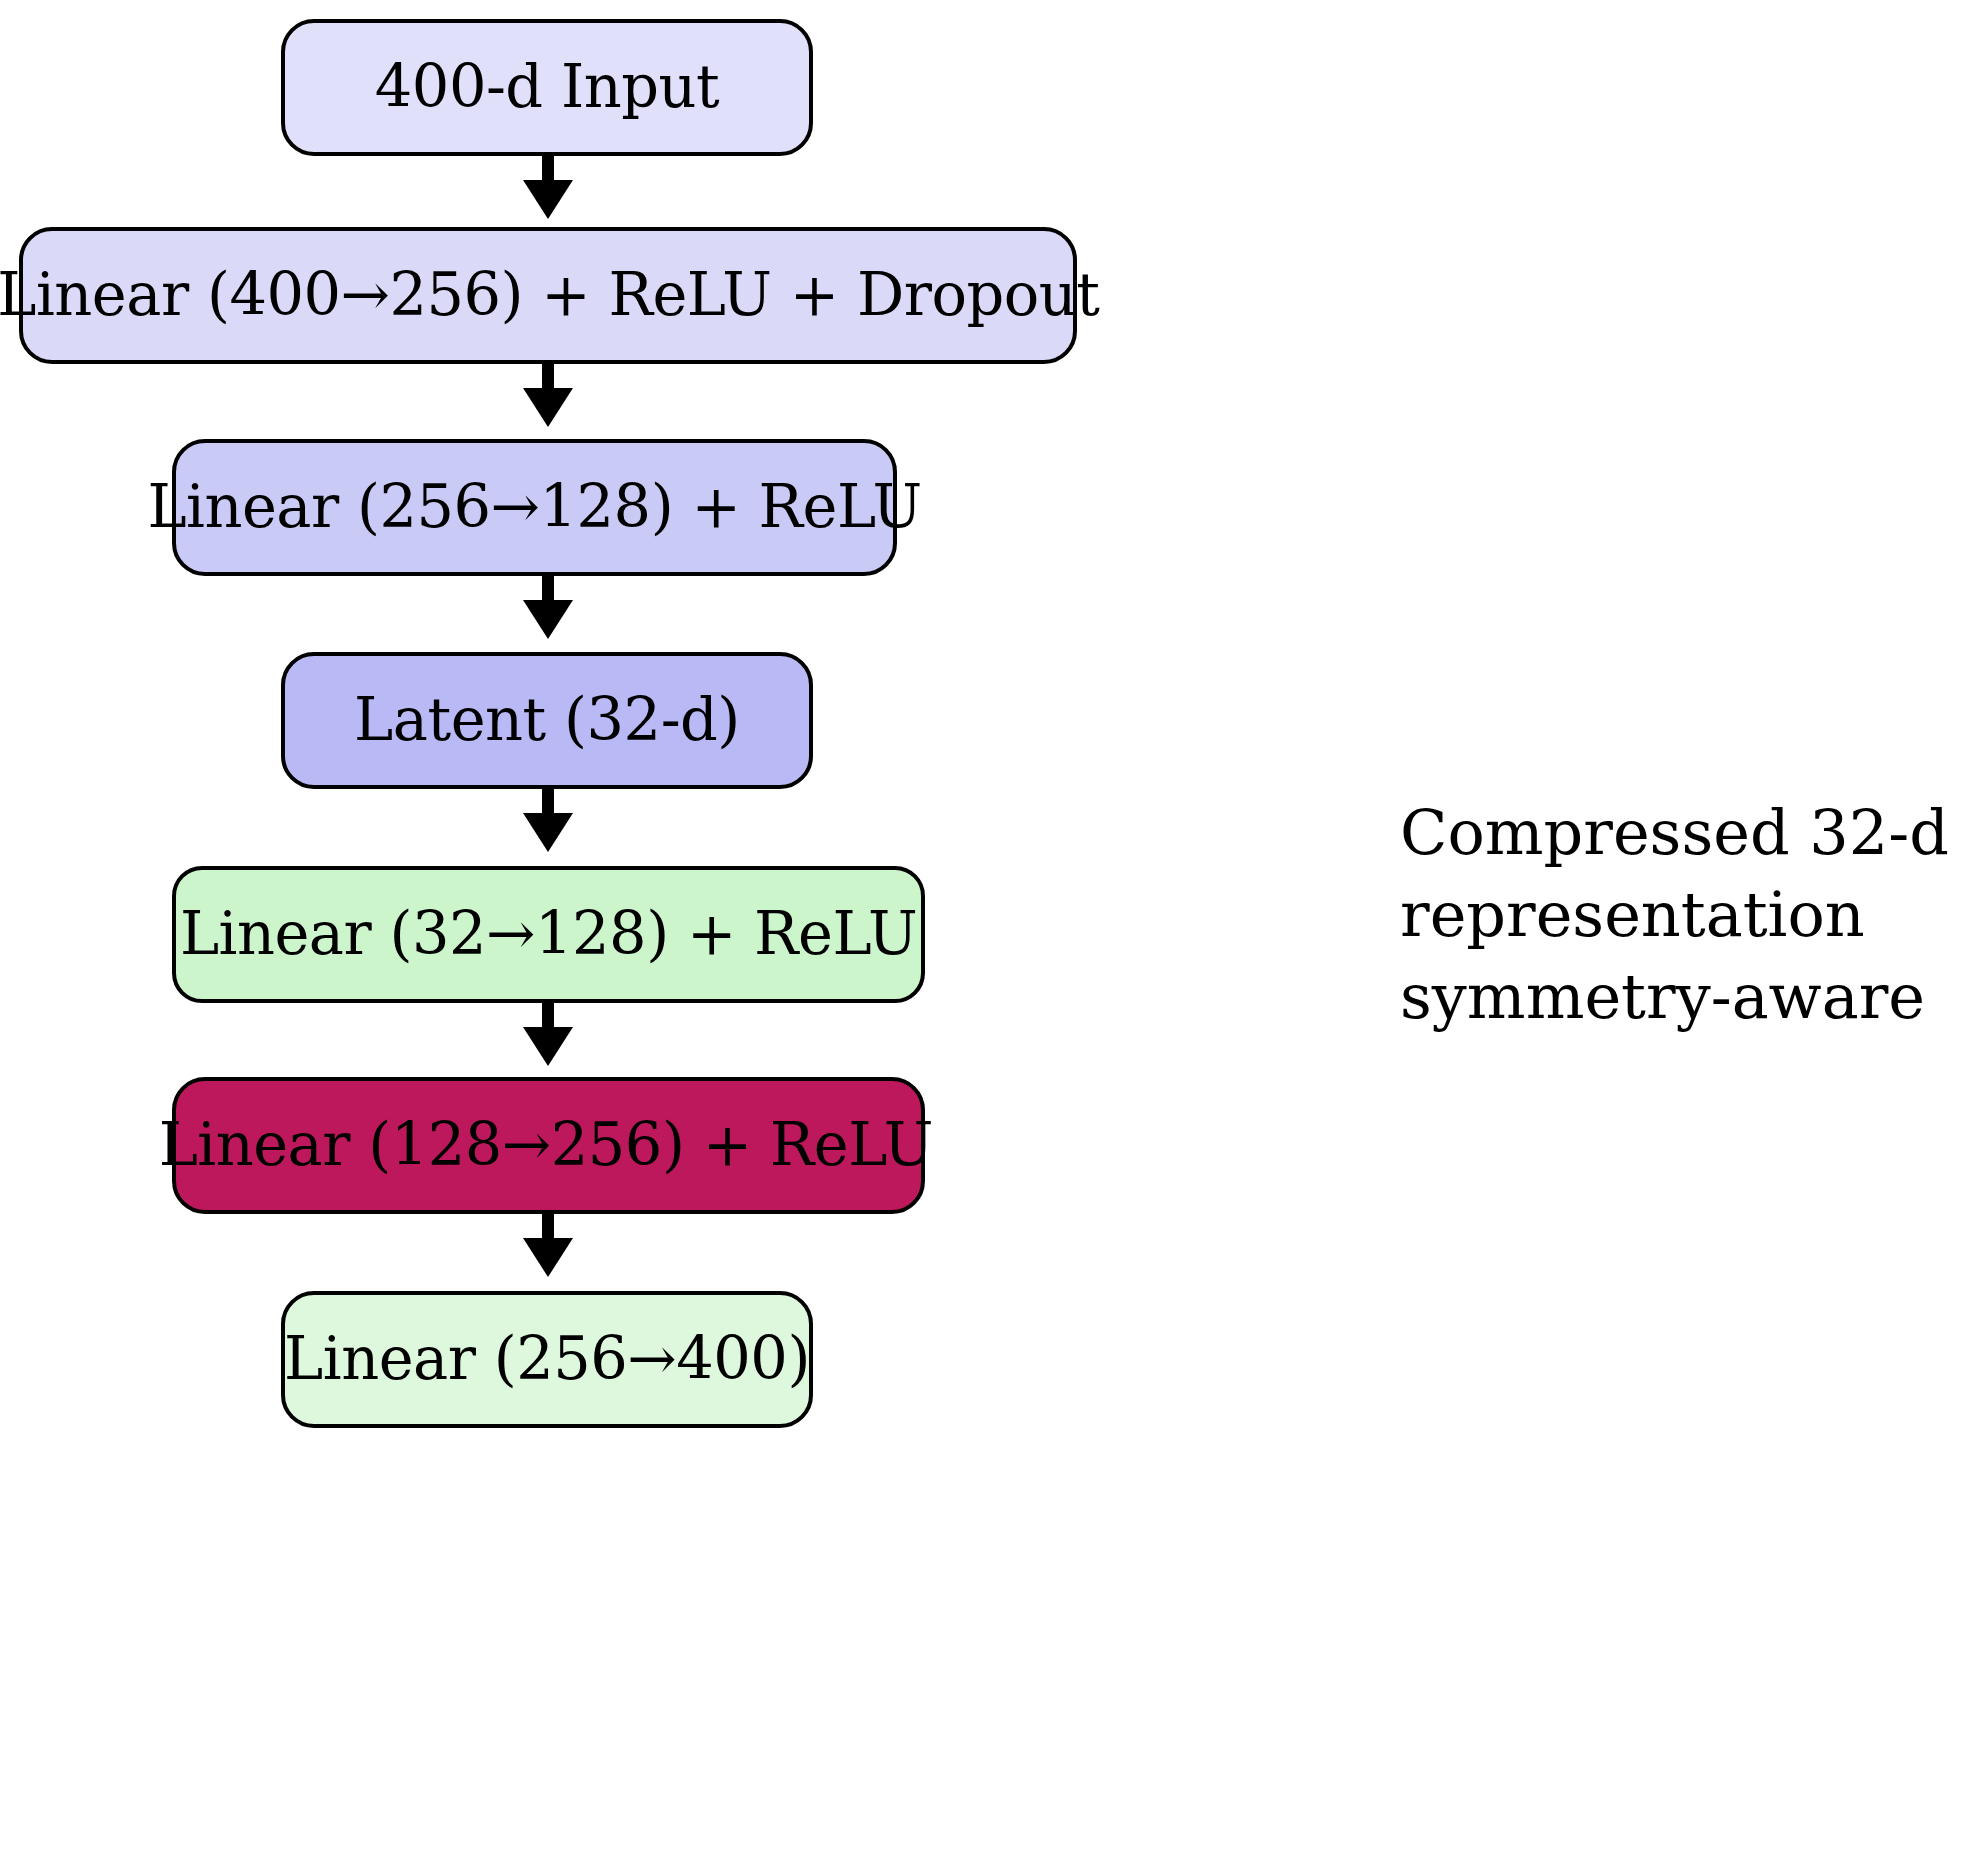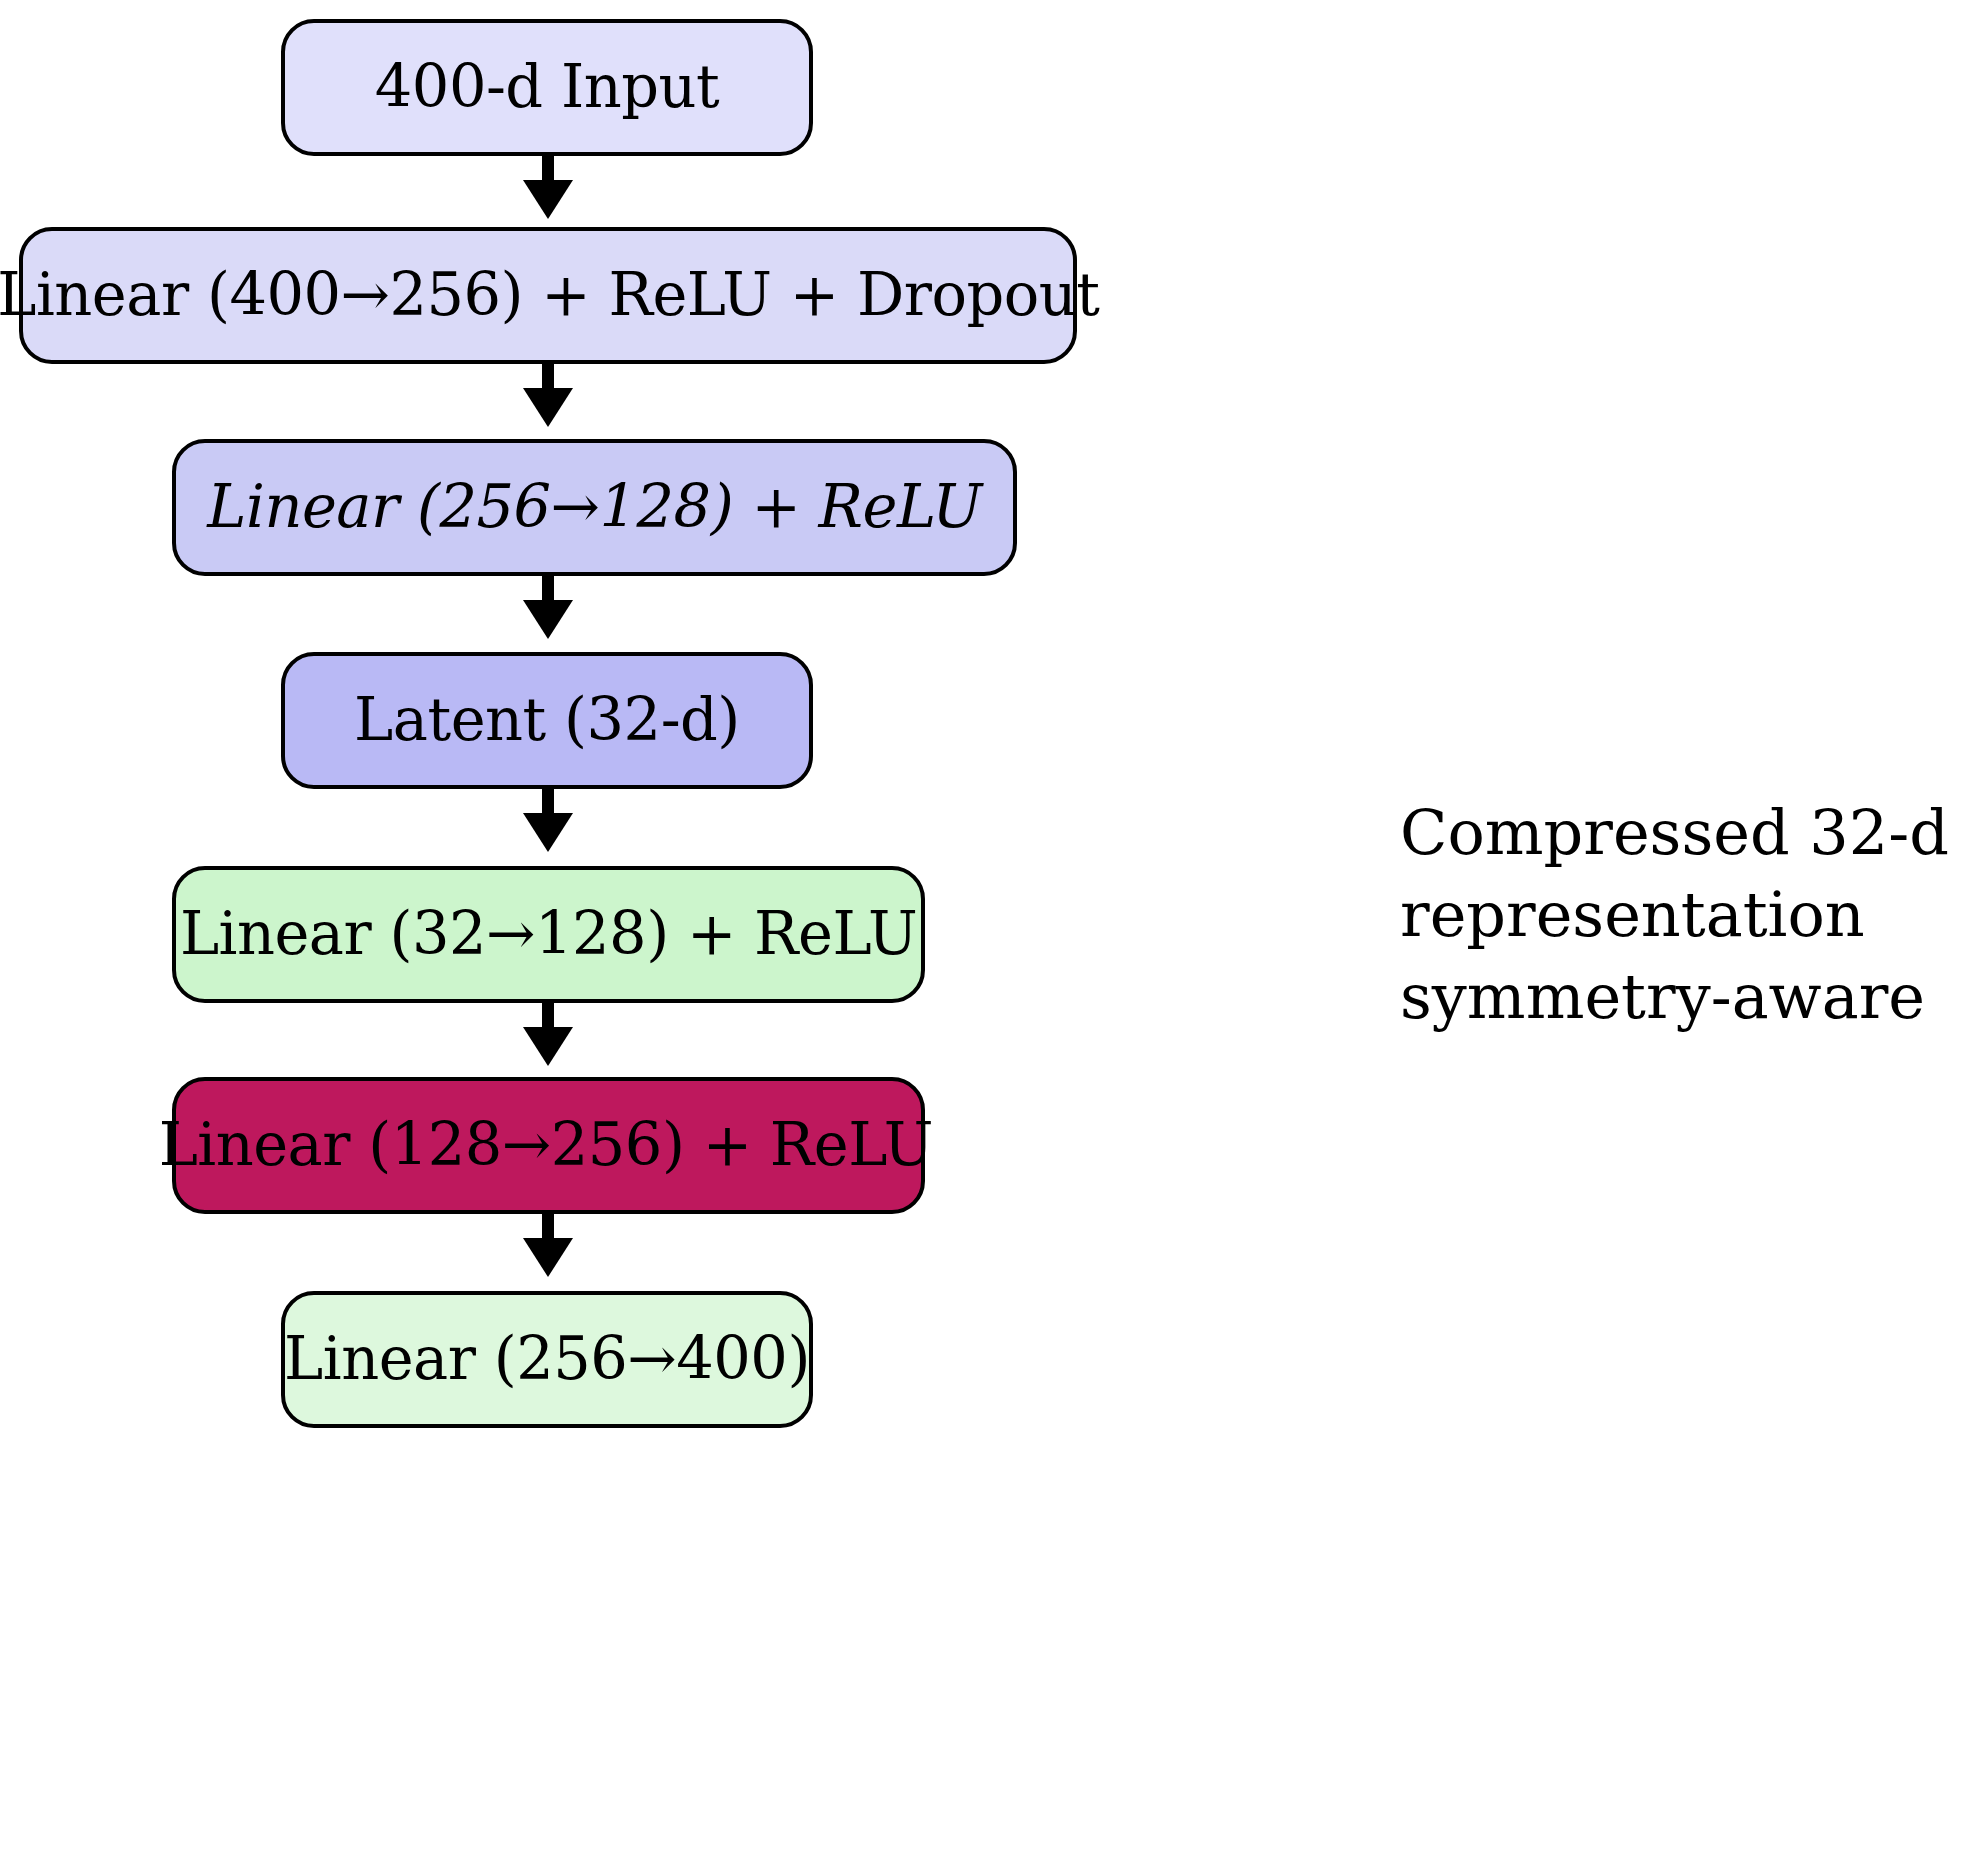--- a/index.html
+++ b/index.html
@@ -32,23 +32,23 @@
     font-size: 59px;
     line-height: 1.1;
     letter-spacing: -0.5px;
     color: #000000;
     white-space: nowrap;
     padding: 0 17.5px;
   }
   
   .n-input    { left: 281px;  top: 19.4px;   width: 532px;  height: 137px; background: #e0e0fb; }
   .n-enc1     { left: 19.4px;   top: 227px;  width: 1058px; height: 137px; background: #dadaf8; }
-  .n-enc2     { left: 172px;  top: 439px;  width: 845px;  height: 137px; background: #c9caf5; font-style: italic; }
+  .n-enc2     { left: 172px;  top: 439px;  width: 725px;  height: 137px; background: #c9caf5; }
   .n-latent   { left: 281px;  top: 652px;  width: 532px;  height: 137px; background: #b9b9f5; }
-  .n-dec1     { left: 172px;  top: 866px;  width: 753px;  height: 137px; background: #ccf5cc; }
+  .n-dec1     { left: 172px;  top: 866px;  width: 753px;  height: 137px; background: #ccf5cc; border-radius: 30px; }
   .n-dec2     { left: 172px;  top: 1077px; width: 753px;  height: 137px; background: #be185d; padding-left: 12px; }
   .n-out      { left: 281px;  top: 1291px; width: 532px;  height: 137px; background: #ddf8dd; }
 
   
   .arrow {
     position: absolute;
     left: 542px;
     width: 11.6px;
     background: #000000;
   }

